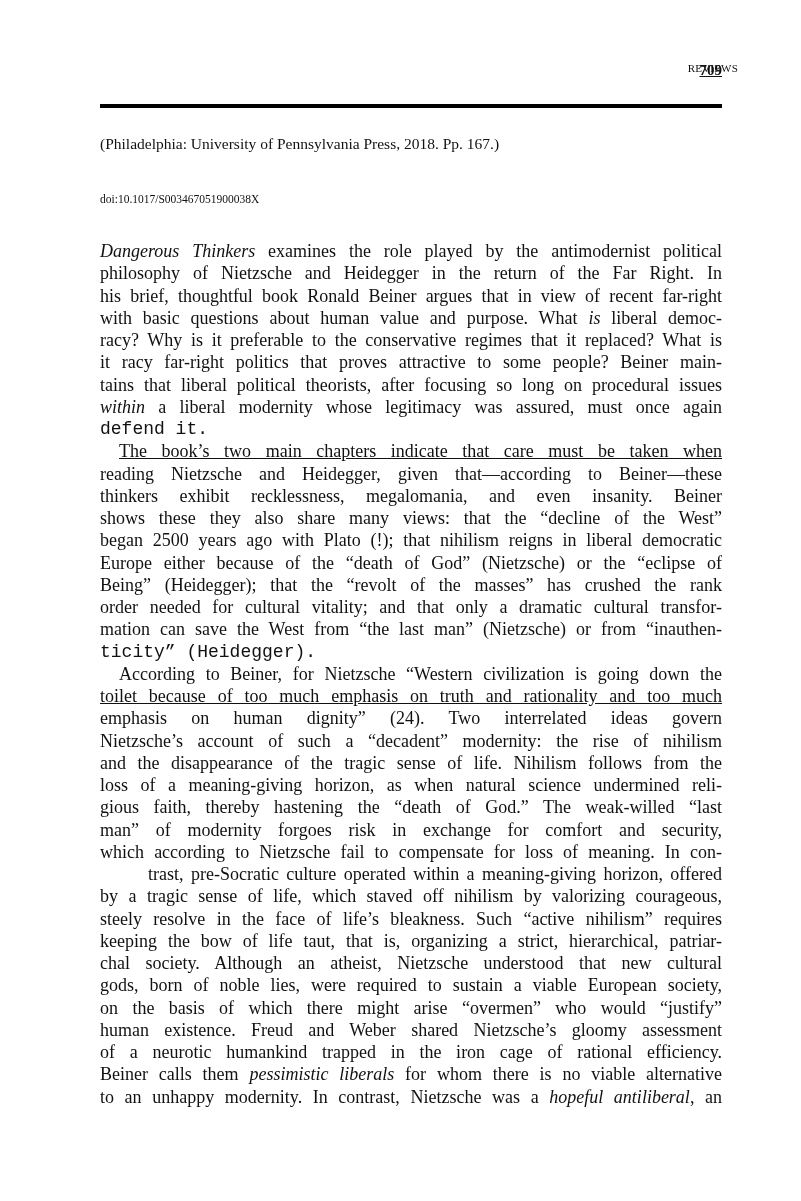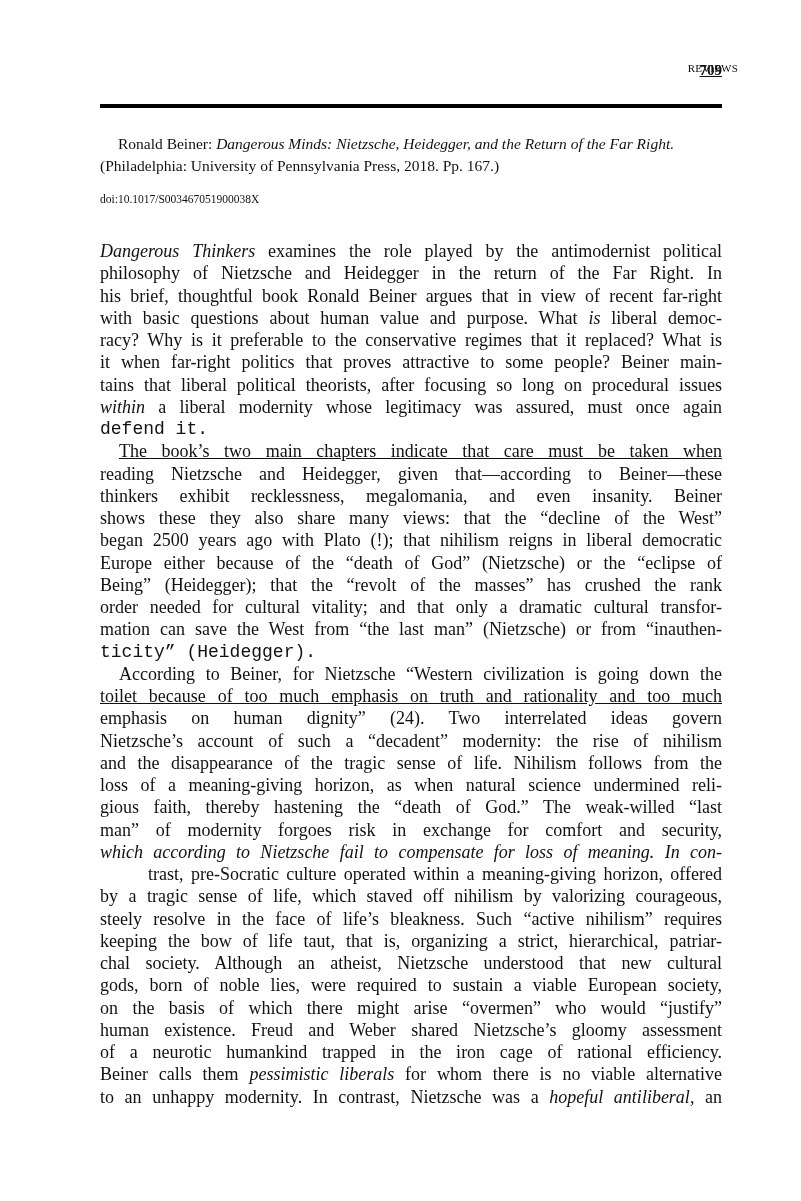--- a/index.html
+++ b/index.html
@@ -21,33 +21,32 @@
 </head>
 <body>
 
 <div class="header">
   <span class="running-head">REVIEWS</span>
   <span class="page-num">709</span>
 </div>
 <div class="rule"></div>
 
 <div class="citation">
-  <span class="line first"><span>Ronald Beiner: </span><i>Dangerous Minds: Nietzsche, Heidegger, and the Return of the Far Right.</i></span>
   <span class="line">(Philadelphia: University of Pennsylvania Press, 2018. Pp. 167.)</span>
 </div>
 <div class="doi">doi:10.1017/S003467051900038X</div>
 
 <div class="body" id="review-body">
     <div>
       <span class="ln" style="white-space: nowrap; text-align: left;"><span style="white-space: nowrap; word-spacing: 0px;"><i>Dangerous Thinkers</i><span> examines the role played by the antimodernist political</span></span></span>
       <span class="ln" style="white-space: nowrap; text-align: right;"><span style="white-space: nowrap; word-spacing: 0px;"><span>philosophy of Nietzsche and Heidegger in the return of the Far Right. In</span></span></span>
       <span class="ln" style="white-space: nowrap; text-align: left;"><span style="white-space: nowrap; word-spacing: 0px;"><span>his brief, thoughtful book Ronald Beiner argues that in view of recent far-right</span></span></span>
       <span class="ln" style="white-space: nowrap; text-align: left;"><span style="white-space: nowrap; word-spacing: 0px;"><span>with basic questions about human value and purpose. What </span><i>is</i><span> liberal democ-</span></span></span>
       <span class="ln" style="white-space: nowrap; text-align: left;"><span style="white-space: nowrap; word-spacing: 0px;"><span>racy? Why is it preferable to the conservative regimes that it replaced? What is</span></span></span>
-      <span class="ln" style="white-space: nowrap; text-align: left;"><span style="white-space: nowrap; word-spacing: 0px;"><span>it when far-right politics that proves attractive to some people? Beiner main-</span></span></span>
+      <span class="ln" style="white-space: nowrap; text-align: left;"><span style="white-space: nowrap; word-spacing: 0px;"><span>it racy far-right politics that proves attractive to some people? Beiner main-</span></span></span>
       <span class="ln" style="white-space: nowrap; text-align: left;"><span style="white-space: nowrap; word-spacing: 0px;"><span>tains that liberal political theorists, after focusing so long on procedural issues</span></span></span>
       <span class="ln" style="white-space: nowrap; text-align: left;"><span style="white-space: nowrap; word-spacing: 0px;"><i>within</i><span> a liberal modernity whose legitimacy was assured, must once again</span></span></span>
       <span class="ln last"><span>defend it.</span></span>
     </div>
     <div>
       <span class="ln indent" style="white-space: nowrap; text-align: left;"><span style="white-space: nowrap; word-spacing: 0px; text-decoration: underline;"><span>The book’s two main chapters indicate that care must be taken when</span></span></span>
       <span class="ln" style="white-space: nowrap; text-align: left;"><span style="white-space: nowrap; word-spacing: 0px;"><span>reading Nietzsche and Heidegger, given that—according to Beiner—these</span></span></span>
       <span class="ln" style="white-space: nowrap; text-align: left;"><span style="white-space: nowrap; word-spacing: 0px;"><span>thinkers exhibit recklessness, megalomania, and even insanity. Beiner</span></span></span>
       <span class="ln" style="white-space: nowrap; text-align: left;"><span style="white-space: nowrap; word-spacing: 0px;"><span>shows these they also share many views: that the “decline of the West”</span></span></span>
       <span class="ln" style="white-space: nowrap; text-align: left;"><span style="white-space: nowrap; word-spacing: 0px;"><span>began 2500 years ago with Plato (!); that nihilism reigns in liberal democratic</span></span></span>
@@ -59,21 +58,21 @@
     </div>
     <div>
       <span class="ln indent" style="white-space: nowrap; text-align: left;"><span style="white-space: nowrap; word-spacing: 0px;"><span>According to Beiner, for Nietzsche “Western civilization is going down the</span></span></span>
       <span class="ln" style="white-space: nowrap; text-align: left;"><span style="white-space: nowrap; word-spacing: 0px; text-decoration: underline;"><span>toilet because of too much emphasis on truth and rationality and too much</span></span></span>
       <span class="ln" style="white-space: nowrap; text-align: left;"><span style="white-space: nowrap; word-spacing: 0px;"><span>emphasis on human dignity” (24). Two interrelated ideas govern</span></span></span>
       <span class="ln" style="white-space: nowrap; text-align: left;"><span style="white-space: nowrap; word-spacing: 0px;"><span>Nietzsche’s account of such a “decadent” modernity: the rise of nihilism</span></span></span>
       <span class="ln" style="white-space: nowrap; text-align: left;"><span style="white-space: nowrap; word-spacing: 0px;"><span>and the disappearance of the tragic sense of life. Nihilism follows from the</span></span></span>
       <span class="ln" style="white-space: nowrap; text-align: left;"><span style="white-space: nowrap; word-spacing: 0px;"><span>loss of a meaning-giving horizon, as when natural science undermined reli-</span></span></span>
       <span class="ln" style="white-space: nowrap; text-align: left;"><span style="white-space: nowrap; word-spacing: 0px;"><span>gious faith, thereby hastening the “death of God.” The weak-willed “last</span></span></span>
       <span class="ln" style="white-space: nowrap; text-align: left;"><span style="white-space: nowrap; word-spacing: 0px;"><span>man” of modernity forgoes risk in exchange for comfort and security,</span></span></span>
-      <span class="ln" style="white-space: nowrap; text-align: left;"><span style="white-space: nowrap; word-spacing: 0px; font-style: italic;"><span>which according to Nietzsche fail to compensate for loss of meaning. In con-</span></span></span>
+      <span class="ln" style="white-space: nowrap; text-align: left;"><span style="white-space: nowrap; word-spacing: 0px;"><span>which according to Nietzsche fail to compensate for loss of meaning. In con-</span></span></span>
       <span class="ln" style="white-space: nowrap; text-align: left;"><span style="white-space: nowrap; word-spacing: 0px; margin-left: 48px;"><span>trast, pre-Socratic culture operated within a meaning-giving horizon, offered</span></span></span>
       <span class="ln" style="white-space: nowrap; text-align: right;"><span style="white-space: nowrap; word-spacing: 0px;"><span>by a tragic sense of life, which staved off nihilism by valorizing courageous,</span></span></span>
       <span class="ln" style="white-space: nowrap; text-align: left;"><span style="white-space: nowrap; word-spacing: 0px;"><span>steely resolve in the face of life’s bleakness. Such “active nihilism” requires</span></span></span>
       <span class="ln" style="white-space: nowrap; text-align: left;"><span style="white-space: nowrap; word-spacing: 0px;"><span>keeping the bow of life taut, that is, organizing a strict, hierarchical, patriar-</span></span></span>
       <span class="ln" style="white-space: nowrap; text-align: left;"><span style="white-space: nowrap; word-spacing: 0px;"><span>chal society. Although an atheist, Nietzsche understood that new cultural</span></span></span>
       <span class="ln" style="white-space: nowrap; text-align: left;"><span style="white-space: nowrap; word-spacing: 0px;"><span>gods, born of noble lies, were required to sustain a viable European society,</span></span></span>
       <span class="ln" style="white-space: nowrap; text-align: left;"><span style="white-space: nowrap; word-spacing: 0px;"><span>on the basis of which there might arise “overmen” who would “justify”</span></span></span>
       <span class="ln" style="white-space: nowrap; text-align: left;"><span style="white-space: nowrap; word-spacing: 0px;"><span>human existence. Freud and Weber shared Nietzsche’s gloomy assessment</span></span></span>
       <span class="ln" style="white-space: nowrap; text-align: left;"><span style="white-space: nowrap; word-spacing: 0px;"><span>of a neurotic humankind trapped in the iron cage of rational efficiency.</span></span></span>
       <span class="ln" style="white-space: nowrap; text-align: left;"><span style="white-space: nowrap; word-spacing: 0px;"><span>Beiner calls them </span><i>pessimistic liberals</i><span> for whom there is no viable alternative</span></span></span>

